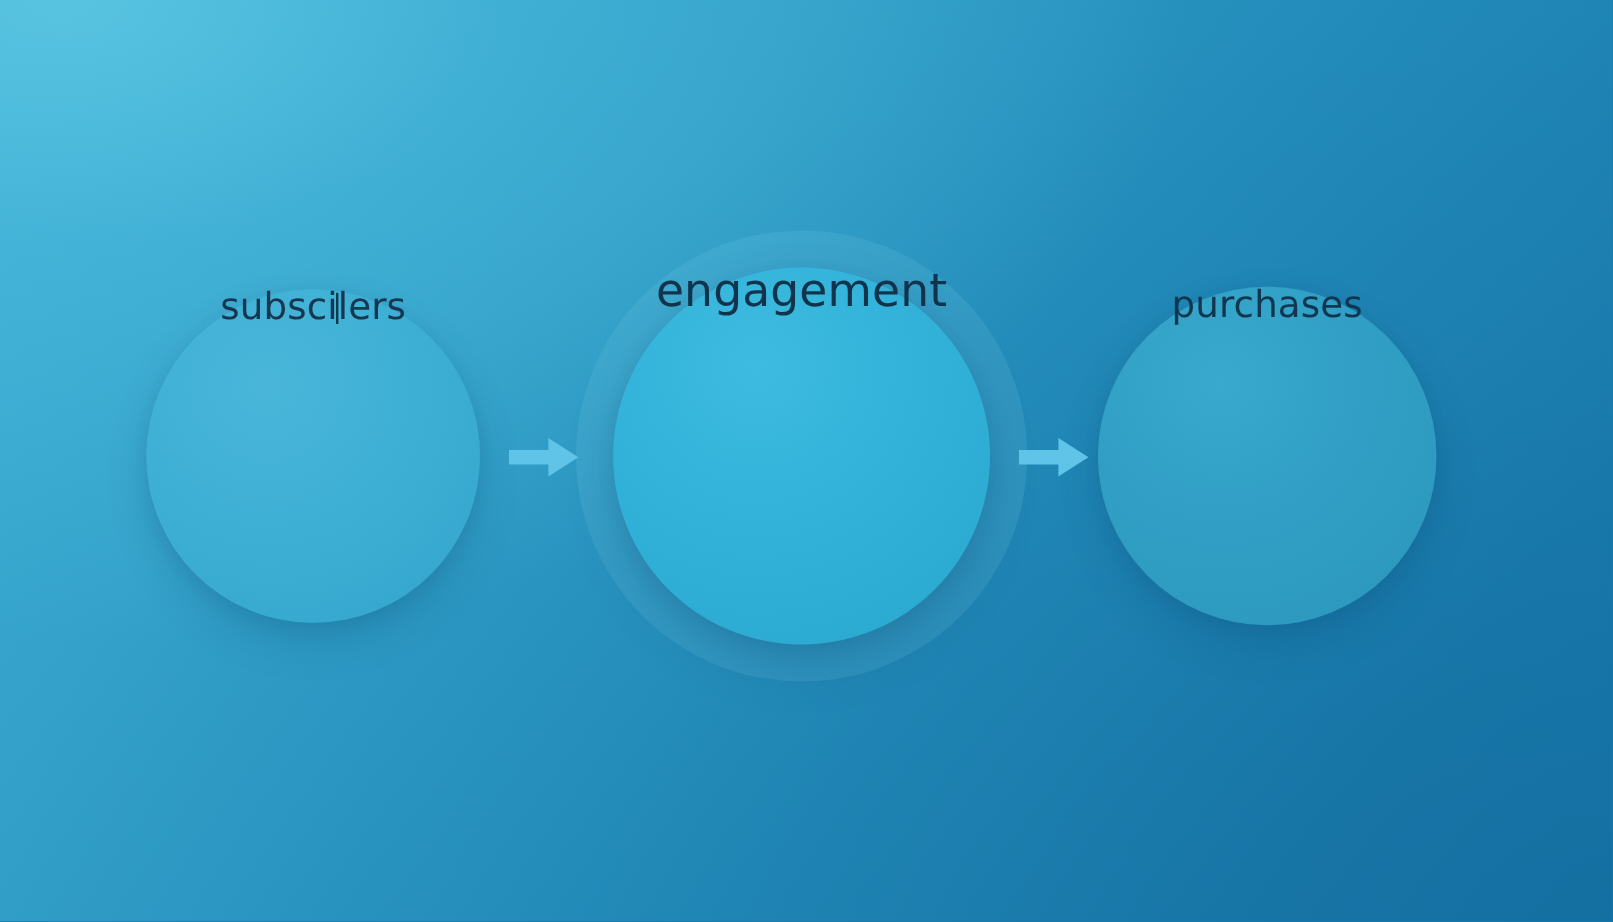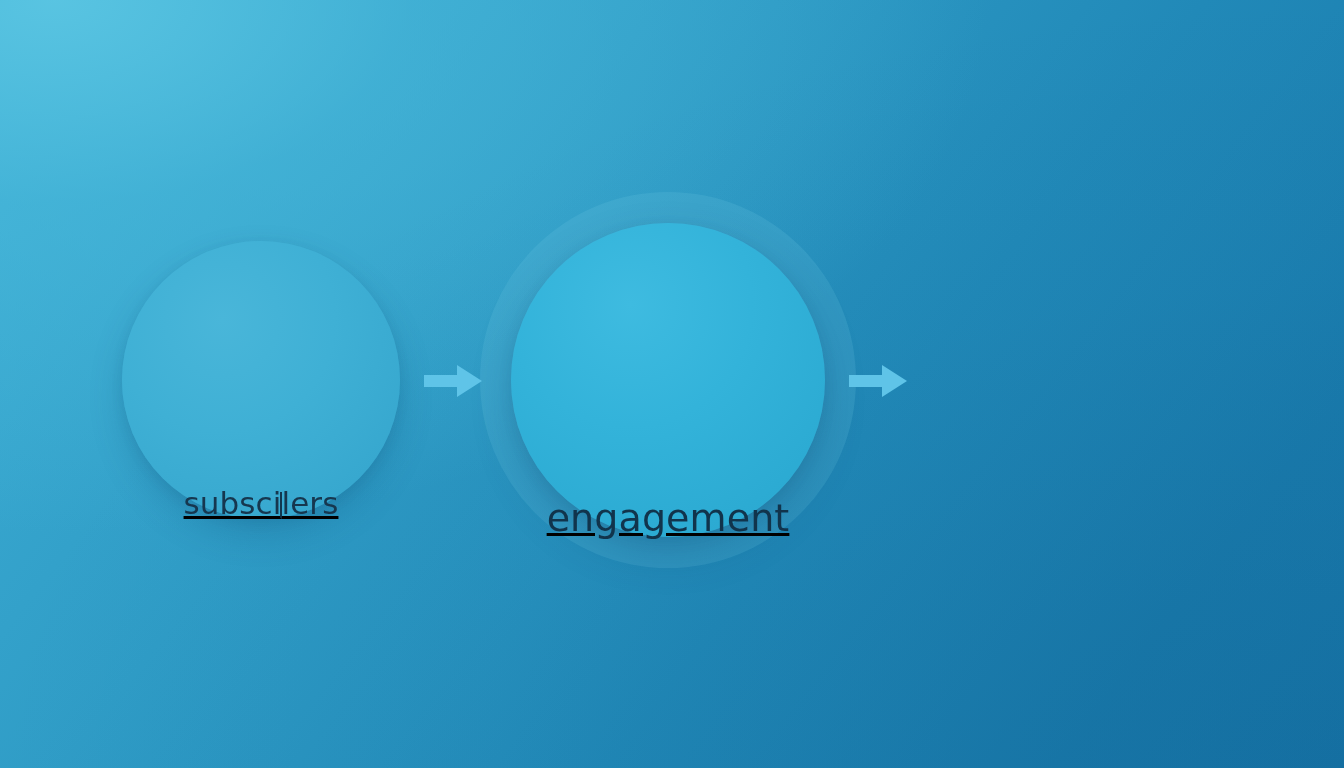--- a/index.html
+++ b/index.html
@@ -27,24 +27,23 @@
     position: absolute;
     inset: 0;
     pointer-events: none;
     background: radial-gradient(140% 140% at 100% 100%, rgba(10,85,130,0.26) 0%, rgba(10,85,130,0.05) 45%, rgba(0,0,0,0) 72%);
   }
 
   .node {
     position: absolute;
     border-radius: 50%;
     display: flex;
-    align-items: flex-end;
+    align-items: flex-start;
     justify-content: center;
     z-index: 3;
-    text-decoration: underline;
   }
   .node-label {
     font-family: "DejaVu Sans", sans-serif;
     font-weight: 400;
     letter-spacing: 0.1px;
     white-space: nowrap;
     line-height: 1;
     user-select: none;
   }
 
@@ -131,20 +130,23 @@
   <div id="halo-2"></div>
 
   <div class="node" id="node-1">
     <span class="node-label"><span>subsci</span><span class="text-caret"></span><span>lers</span></span>
   </div>
 
   <div class="node" id="node-2">
     <span class="node-label">engagement</span>
   </div>
 
+  <div class="node" id="node-3">
+    <span class="node-label">purchases</span>
+  </div>
 
   <div class="arrow" id="arrow-1">
     <svg viewBox="0 0 58 34" xmlns="http://www.w3.org/2000/svg" aria-hidden="true">
       <path d="M0 11 L33 11 L33 1 L58 17 L33 33 L33 23 L0 23 Z" fill="#5fc4e8"></path>
     </svg>
   </div>
 
   <div class="arrow" id="arrow-2">
     <svg viewBox="0 0 58 34" xmlns="http://www.w3.org/2000/svg" aria-hidden="true">
       <path d="M0 11 L33 11 L33 1 L58 17 L33 33 L33 23 L0 23 Z" fill="#5fc4e8"></path>

